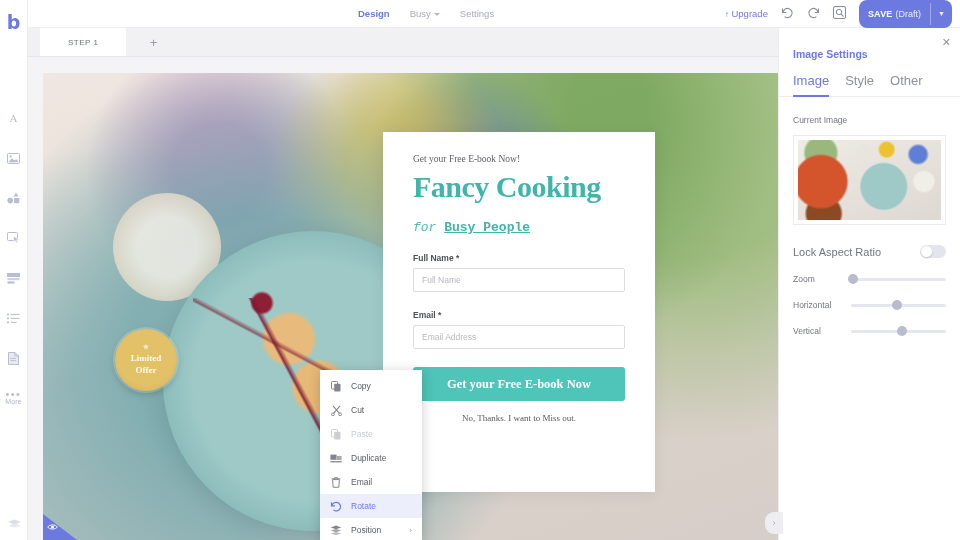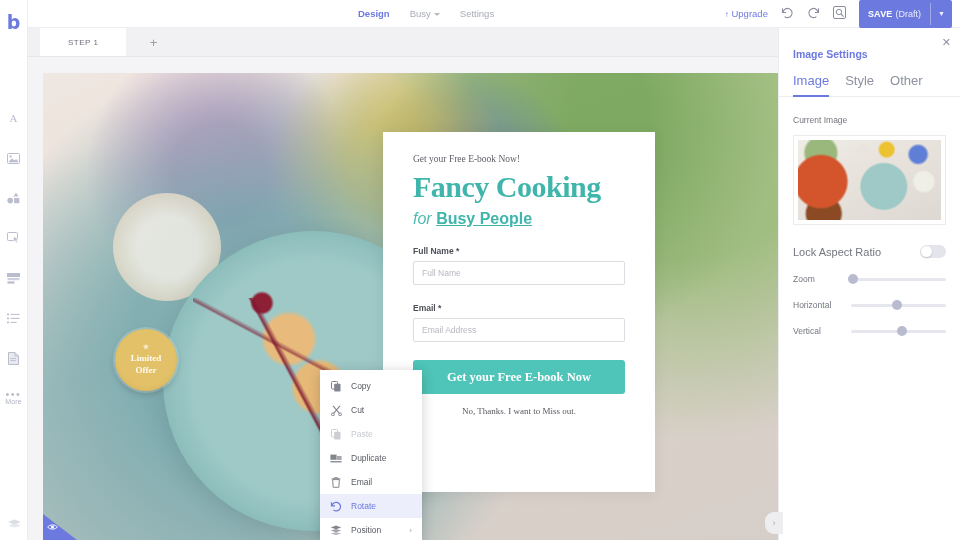--- a/index.html
+++ b/index.html
@@ -55,21 +55,21 @@
     border-top: 3px solid #b6b9c4; vertical-align: middle;
   }
   .topright {
     margin-left: auto; display: flex; align-items: center; gap: 13px;
     padding-right: 8px; height: 28px;
   }
   .upgrade { font-size: 9.5px; color: #6c7ae0; cursor: pointer; white-space: nowrap; }
   .upgrade .up-arrow { font-size: 8px; }
   .ticon { color: #8a8e9c; cursor: pointer; display: flex; align-items: center; }
   .save-btn {
-    display: flex; align-items: stretch; height: 28px; border-radius: 2px;
+    display: flex; align-items: stretch; height: 28px; border-radius: 8px;
     background: #6c7ae0; color: #fff; overflow: hidden; cursor: pointer;
     font-size: 9px;
   }
   .save-btn .save-main {
     display: flex; align-items: center; padding: 0 9px; gap: 3px; white-space: nowrap;
   }
   .save-btn .save-main b { font-weight: bold; letter-spacing: .2px; }
   .save-btn .save-main span { opacity: .85; }
   .save-btn .save-div {
     width: 1px; background: rgba(255,255,255,.35); margin: 3px 0;
@@ -176,21 +176,21 @@
     padding: 22px 30px; z-index: 12;
   }
   .eyebrow {
     font-family: "Liberation Serif", serif; font-size: 9.5px; color: #5d5f66;
   }
   .headline {
     font-family: "Liberation Serif", serif; font-weight: bold;
     font-size: 30px; color: #3fb5ab; letter-spacing: -.5px;
     margin-top: 6px; line-height: 34px;
   }
-  .subline { margin-top: 6px; font-family: Liberation Sans, sans-serif; font-size: 16px; }
+  .subline { margin-top: 16px; font-family: Liberation Mono, monospace; font-size: 13px; }
   .subline .for { color: #4fbcb2; font-style: italic; }
   .subline .lnk {
     color: #3fb5ab; font-weight: bold; text-decoration: underline; cursor: pointer;
   }
   .fld-label {
     margin-top: 18px; font-size: 8.5px; color: #4d4f57; font-weight: bold;
   }
   .fld-input {
     margin-top: 5px; height: 24px; border: 1px solid #dcdde2; border-radius: 2px;
     display: flex; align-items: center; padding: 0 8px;

